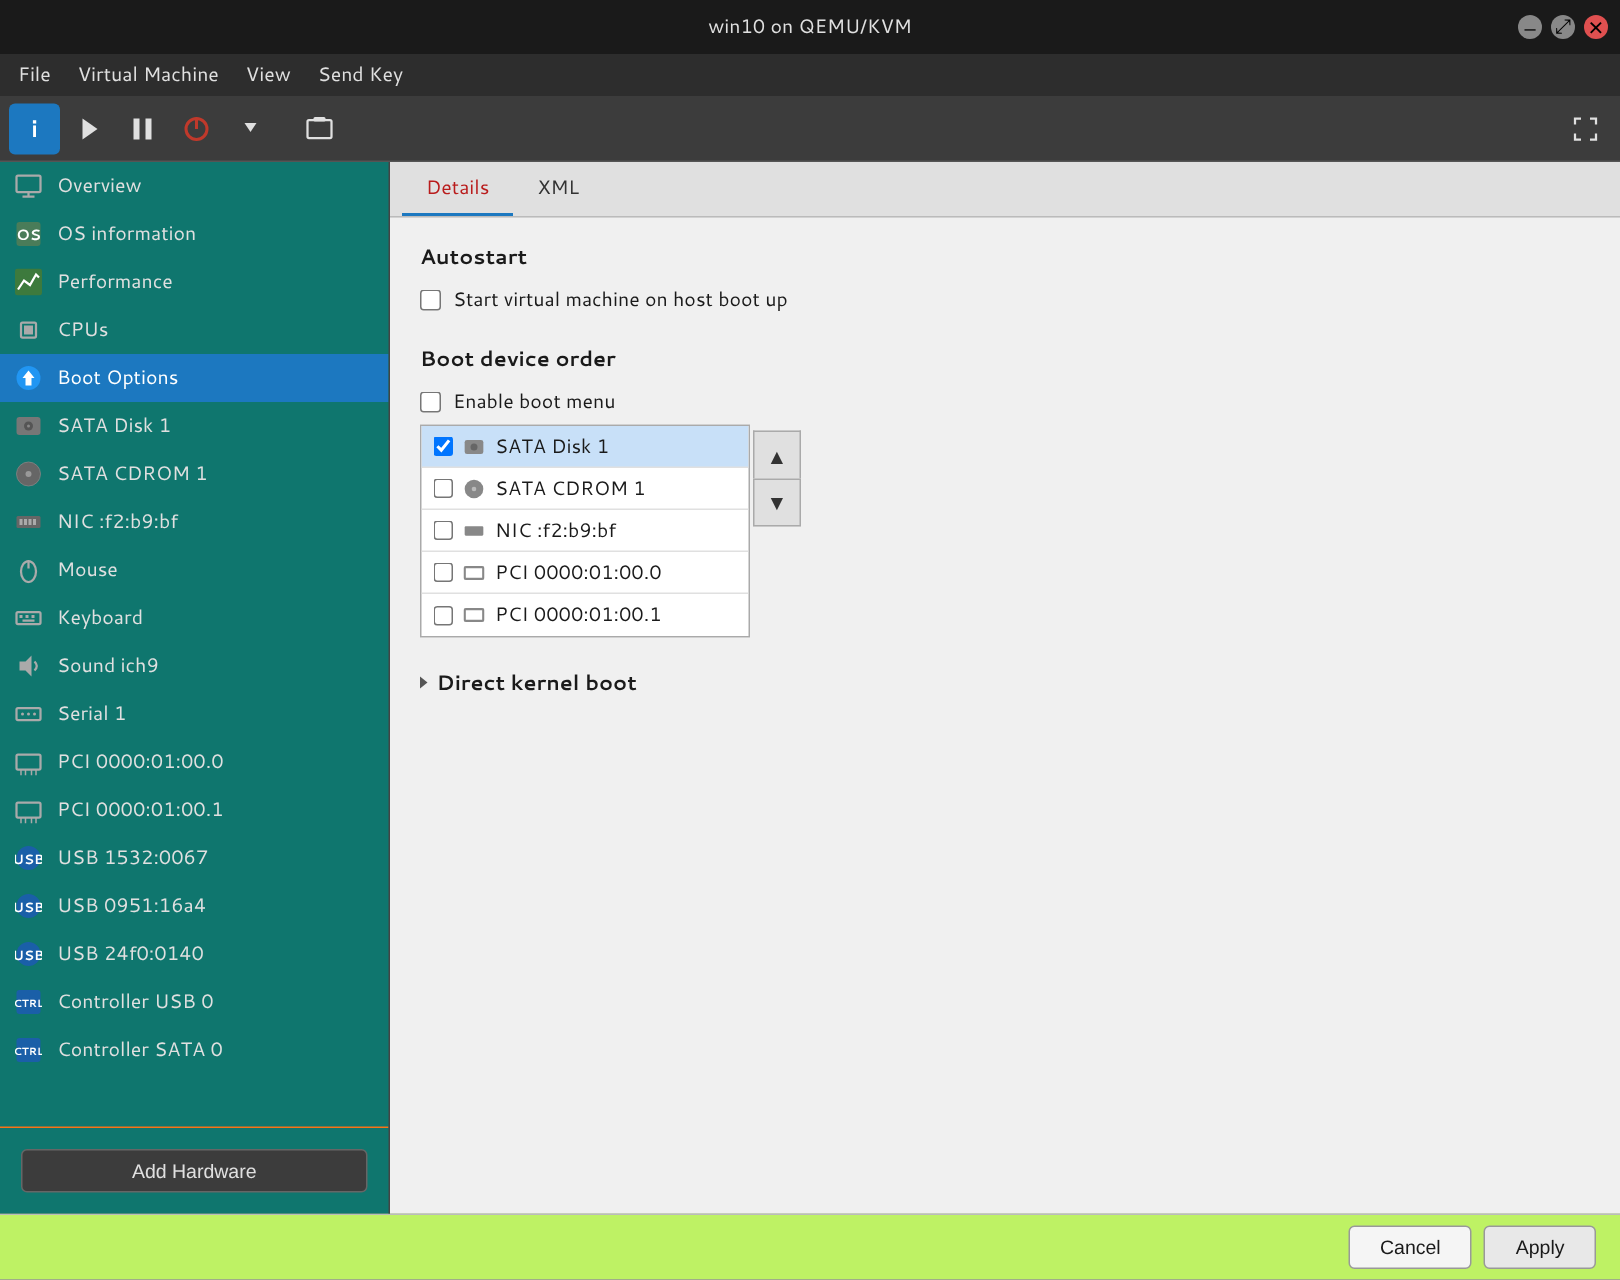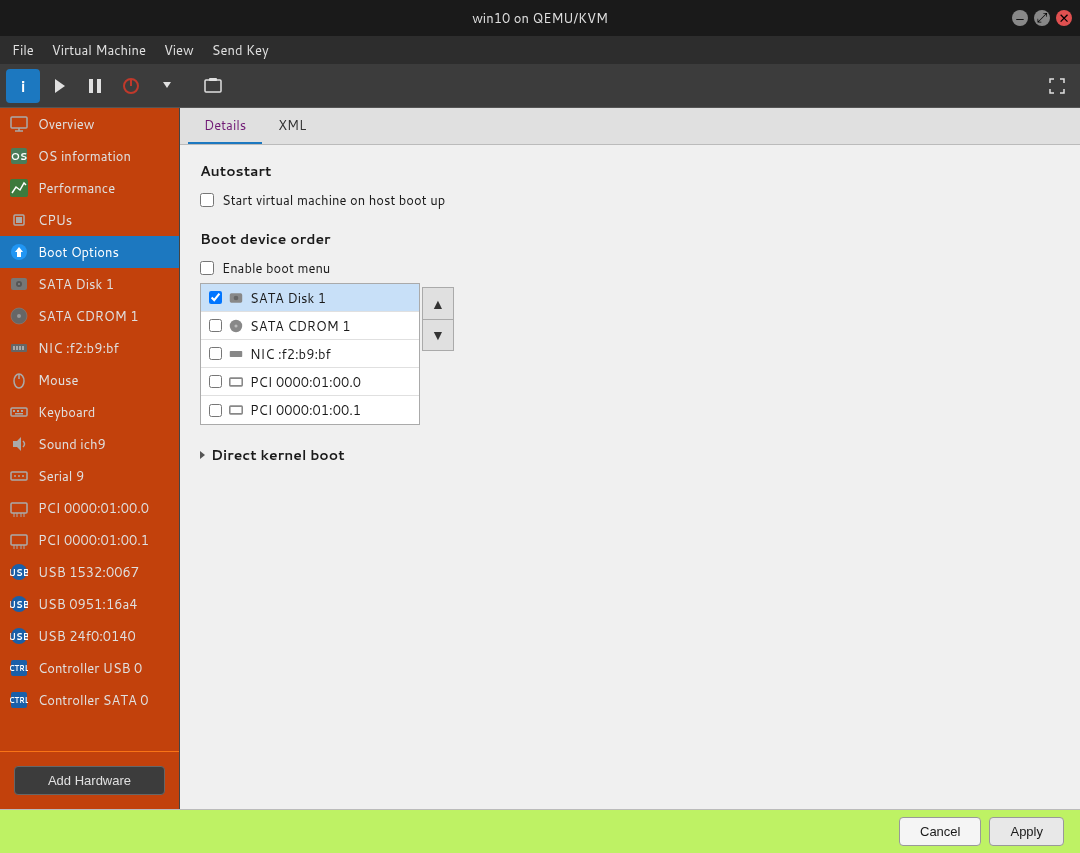--- a/index.html
+++ b/index.html
@@ -88,22 +88,22 @@
     }
 
     
     .main-layout {
       display: flex;
       height: calc(853px - 36px - 28px - 44px - 44px);
     }
 
     
     .sidebar {
-      width: 180px;
-      background: #c2410c;
+      width: 260px;
+      background: #0f766e;
       border-right: 1px solid #444;
       overflow-y: auto;
       flex-shrink: 0;
     }
     .sidebar-item {
       display: flex;
       align-items: center;
       padding: 5px 8px;
       cursor: pointer;
       gap: 8px;
@@ -135,21 +135,21 @@
     }
     .tab {
       padding: 8px 16px;
       cursor: pointer;
       font-size: 13px;
       color: #333;
       border-bottom: 2px solid transparent;
     }
     .tab.active {
       border-bottom: 2px solid #1c78c0;
-      color: #701a75;
+      color: #b91c1c;
       font-weight: 500;
     }
 
     
     .content-body {
       flex: 1;
       padding: 16px 20px;
       overflow-y: auto;
     }
 
@@ -483,21 +483,21 @@
   </div>
           <div class="sidebar-item">
     <span class="icon">
               <svg width="18" height="18" viewBox="0 0 18 18">
                 <rect x="1" y="5" width="16" height="8" rx="1" fill="none" stroke="#aaa" stroke-width="1.5"></rect>
                 <circle cx="5" cy="9" r="1" fill="#aaa"></circle>
                 <circle cx="9" cy="9" r="1" fill="#aaa"></circle>
                 <circle cx="13" cy="9" r="1" fill="#aaa"></circle>
               </svg>
             </span>
-    <span class="label">Serial 9</span>
+    <span class="label">Serial 1</span>
   </div>
           <div class="sidebar-item">
     <span class="icon">
               <svg width="18" height="18" viewBox="0 0 18 18">
                 <rect x="1" y="4" width="16" height="10" rx="1" fill="none" stroke="#aaa" stroke-width="1.5"></rect>
                 <line x1="4" y1="14" x2="4" y2="18" stroke="#aaa" stroke-width="1"></line>
                 <line x1="7" y1="14" x2="7" y2="18" stroke="#aaa" stroke-width="1"></line>
                 <line x1="11" y1="14" x2="11" y2="18" stroke="#aaa" stroke-width="1"></line>
                 <line x1="14" y1="14" x2="14" y2="18" stroke="#aaa" stroke-width="1"></line>
               </svg>

